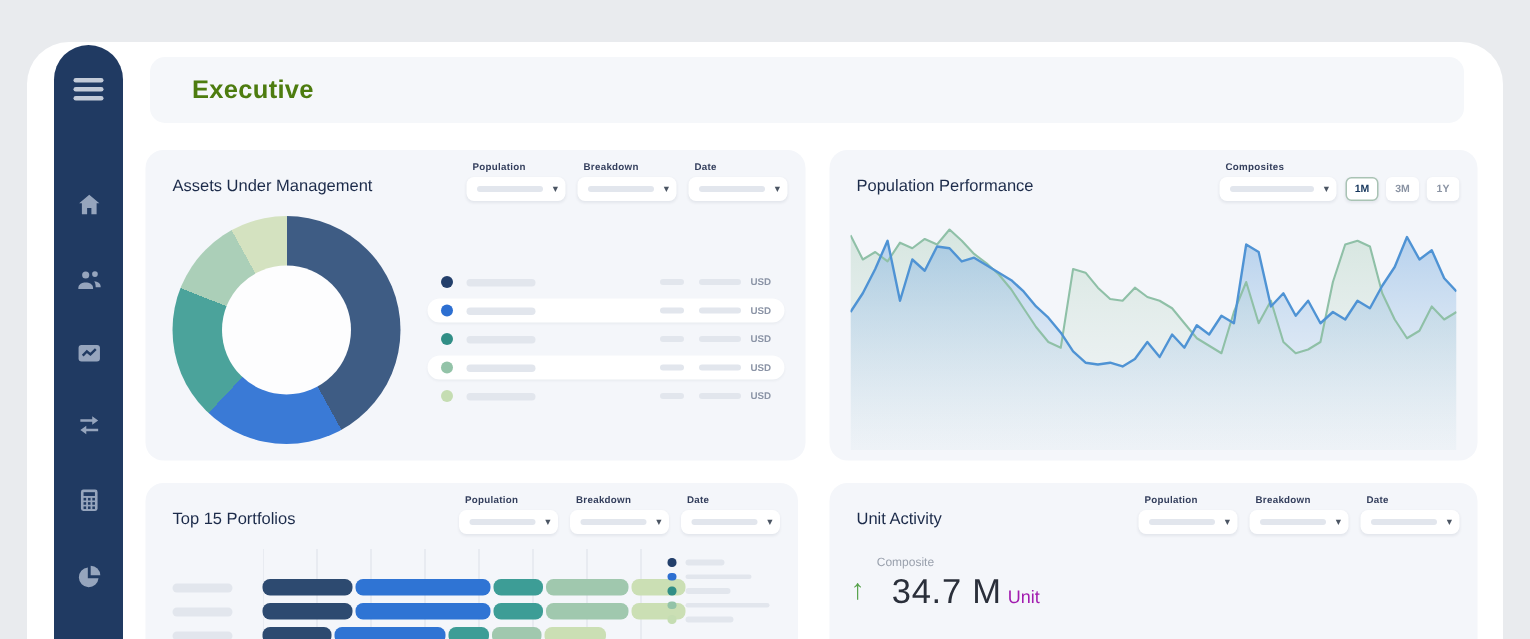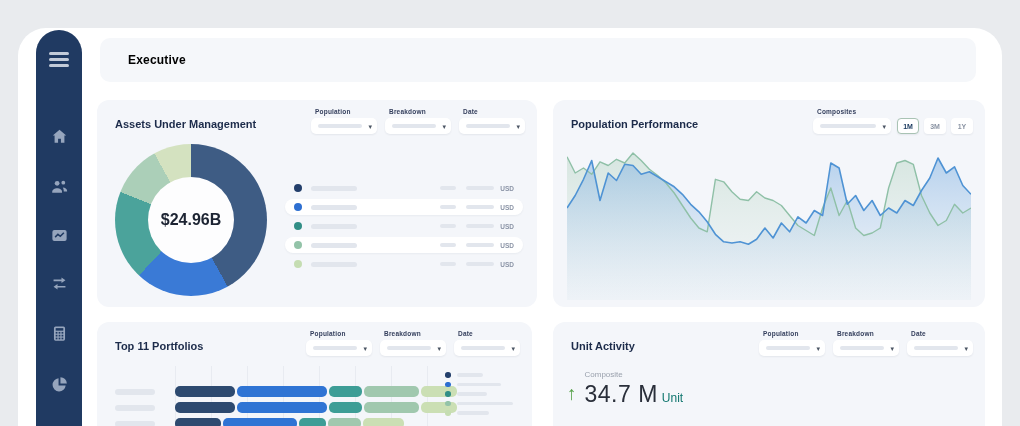--- a/index.html
+++ b/index.html
@@ -13,29 +13,29 @@
   .sidebar { position:absolute; left:36px; top:30px; width:46px; height:400px;
              background:#203a62; border-radius:23px 23px 0 0; }
   .burger { position:absolute; left:13px; top:22px; width:20px; cursor:pointer; }
   .burger span { display:block; width:20px; height:2.5px; background:#c3cbd8; border-radius:2px; margin-bottom:3.5px; }
   .nav-ic { position:absolute; left:13px; width:20px; height:20px; display:flex; align-items:center; justify-content:center; }
   .nav-ic svg { width:19px; height:19px; fill:#96a5bd; }
 
   
   .header { position:absolute; left:100px; top:38px; width:876px; height:44px;
             background:#f5f7fa; border-radius:10px; display:flex; align-items:center; padding-left:28px; }
-  .header .title { font-size:12px; font-weight:bold; color:#000000; letter-spacing:.2px; }
+  .header .title { font-size:17px; font-weight:bold; color:#4d7c0f; letter-spacing:.2px; }
 
   
   .card { position:absolute; background:#f4f6fa; border-radius:12px; overflow:hidden; }
   .card-aum       { left:97px;  top:100px; width:440px; height:207px; }
   .card-composite { left:553px; top:100px; width:432px; height:207px; }
   .card-top       { left:97px;  top:322px; width:435px; height:190px; }
   .card-cash      { left:553px; top:322px; width:432px; height:190px; }
-  .card-title { position:absolute; left:18px; top:18px; font-size:11px; font-weight:bold; color:#1c2b4a;text-align:center; }
+  .card-title { position:absolute; left:18px; top:18px; font-size:11px; font-weight:normal; color:#1c2b4a;text-align:center; }
 
   
   .filters { position:absolute; right:12px; top:8px; display:flex; gap:8px; }
   .fgroup { width:66px; }
   .flabel { font-size:6.5px; font-weight:bold; color:#333e5c; margin:0 0 3px 4px; letter-spacing:.2px; }
   .fselect { height:16px; background:#fff; border-radius:5px; box-shadow:0 1px 2px rgba(20,30,60,.07);
              display:flex; align-items:center; padding:0 5px 0 7px; cursor:pointer; }
   .fselect .ph { height:4px; border-radius:2px; background:#e2e6ed; flex:1; margin-right:6px; }
   .fselect .caret { font-size:7px; color:#4b5563; line-height:1; }
 
@@ -79,22 +79,22 @@
   .bar-row .seg { height:11px; border-radius:5px; }
   .top-legend { position:absolute; left:348px; top:50px; }
   .tl-item { display:flex; align-items:center; height:6px; margin-bottom:3.5px; }
   .tl-item .dot { width:5.5px; height:5.5px; border-radius:50%; flex:none; }
   .tl-item .ph { height:3.5px; margin-left:6px; }
 
   
   .metric { position:absolute; left:14px; top:48px; display:flex; }
   .metric .arrow { font-size:19px; font-weight:bold; color:#57a24b; margin:14px 8px 0 0; line-height:1; }
   .metric .mlabel { font-size:8px; color:#9aa1ad; margin-bottom:2px; }
-  .metric .mvalue { font-size:23px; color:#2a2f3a; letter-spacing:.5px; }
-  .metric .munit { font-size:12px; color:#0f766e; margin-left:4px; }
+  .metric .mvalue { font-size:23px; color:#2a2f3a; letter-spacing:.5px;margin-left:10px; }
+  .metric .munit { font-size:12px; color:#a21caf; margin-left:4px; }
 </style>
 </head>
 <body>
 
 <div class="shell"></div>
 
 <div class="sidebar">
   <div class="burger">
       <span></span>
       <span></span>
@@ -180,21 +180,20 @@
       </div>
       <div class="fgroup">
         <div class="flabel">Date</div>
         <div class="fselect">
           <span class="ph"></span>
           <span class="caret">▾</span>
         </div>
       </div>
     </div>
   <div class="donut" style="background: conic-gradient(rgb(62, 92, 132) 0deg, rgb(62, 92, 132) 151.2deg, rgb(58, 122, 214) 151.2deg, rgb(58, 122, 214) 223.2deg, rgb(75, 163, 155) 223.2deg, rgb(75, 163, 155) 291.6deg, rgb(171, 207, 184) 291.6deg, rgb(171, 207, 184) 331.2deg, rgb(212, 226, 192) 331.2deg, rgb(212, 226, 192) 360deg);"></div>
-  <div class="donut-center">$24.96B</div>
   <div class="aum-legend">
       <div class="aum-row">
         <span class="dot" style="background:#233f6b"></span>
         <span class="ph lbl"></span>
         <span class="sp"></span>
         <span class="ph v1"></span>
         <span class="ph v2"></span>
         <span class="cur">USD</span>
       </div>
       <div class="aum-row alt">
@@ -262,21 +261,21 @@
       </defs>
       <polygon id="area-green" fill="url(#gfill)" points="0.0,16.8 8.2,33.0 16.5,28.0 24.7,34.3 33.0,21.8 41.2,25.5 49.5,19.3 57.7,23.0 66.0,13.0 74.2,20.5 82.4,29.3 90.7,35.5 98.9,43.0 107.2,53.0 115.4,65.5 123.7,78.0 131.9,88.0 140.2,91.8 148.4,39.3 156.7,41.8 164.9,51.8 173.1,59.3 181.4,60.5 189.6,51.8 197.9,58.0 206.1,60.5 214.4,65.5 222.6,75.5 230.9,85.5 239.1,90.5 247.3,95.5 255.6,68.0 263.8,48.0 272.1,75.5 280.3,60.5 288.6,88.0 296.8,95.5 305.1,93.0 313.3,88.0 321.6,48.0 329.8,23.0 338.0,20.5 346.3,24.3 354.5,55.5 362.8,73.0 371.0,85.5 379.3,80.5 387.5,64.3 395.8,73.0 404.0,68.0 404,160 0,160"></polygon>
       <polygon id="area-blue" fill="url(#bfill)" points="0.0,68.0 8.2,55.5 16.5,39.3 24.7,20.5 33.0,60.5 41.2,33.0 49.5,40.5 57.7,24.3 66.0,25.5 74.2,34.3 82.4,31.8 90.7,36.8 98.9,41.8 107.2,46.8 115.4,54.3 123.7,64.3 131.9,71.8 140.2,81.8 148.4,94.3 156.7,101.8 164.9,103.0 173.1,101.8 181.4,104.3 189.6,99.3 197.9,88.0 206.1,98.0 214.4,83.0 222.6,91.8 230.9,76.8 239.1,83.0 247.3,70.5 255.6,75.5 263.8,23.0 272.1,28.0 280.3,64.3 288.6,55.5 296.8,70.5 305.1,60.5 313.3,75.5 321.6,68.0 329.8,73.0 338.0,60.5 346.3,65.5 354.5,50.5 362.8,38.0 371.0,18.0 379.3,33.0 387.5,26.8 395.8,45.5 404.0,54.3 404,160 0,160"></polygon>
       <polyline id="line-green" fill="none" stroke-width="1.4" stroke-linejoin="round" points="0.0,16.8 8.2,33.0 16.5,28.0 24.7,34.3 33.0,21.8 41.2,25.5 49.5,19.3 57.7,23.0 66.0,13.0 74.2,20.5 82.4,29.3 90.7,35.5 98.9,43.0 107.2,53.0 115.4,65.5 123.7,78.0 131.9,88.0 140.2,91.8 148.4,39.3 156.7,41.8 164.9,51.8 173.1,59.3 181.4,60.5 189.6,51.8 197.9,58.0 206.1,60.5 214.4,65.5 222.6,75.5 230.9,85.5 239.1,90.5 247.3,95.5 255.6,68.0 263.8,48.0 272.1,75.5 280.3,60.5 288.6,88.0 296.8,95.5 305.1,93.0 313.3,88.0 321.6,48.0 329.8,23.0 338.0,20.5 346.3,24.3 354.5,55.5 362.8,73.0 371.0,85.5 379.3,80.5 387.5,64.3 395.8,73.0 404.0,68.0" stroke="#8fc0a7"></polyline>
       <polyline id="line-blue" fill="none" stroke-width="1.6" stroke-linejoin="round" points="0.0,68.0 8.2,55.5 16.5,39.3 24.7,20.5 33.0,60.5 41.2,33.0 49.5,40.5 57.7,24.3 66.0,25.5 74.2,34.3 82.4,31.8 90.7,36.8 98.9,41.8 107.2,46.8 115.4,54.3 123.7,64.3 131.9,71.8 140.2,81.8 148.4,94.3 156.7,101.8 164.9,103.0 173.1,101.8 181.4,104.3 189.6,99.3 197.9,88.0 206.1,98.0 214.4,83.0 222.6,91.8 230.9,76.8 239.1,83.0 247.3,70.5 255.6,75.5 263.8,23.0 272.1,28.0 280.3,64.3 288.6,55.5 296.8,70.5 305.1,60.5 313.3,75.5 321.6,68.0 329.8,73.0 338.0,60.5 346.3,65.5 354.5,50.5 362.8,38.0 371.0,18.0 379.3,33.0 387.5,26.8 395.8,45.5 404.0,54.3" stroke="#4f93d4"></polyline>
     </svg>
   </div>
 </div>
 
 <div class="card card-top">
-  <div class="card-title">Top 11 Portfolios</div>
+  <div class="card-title">Top 15 Portfolios</div>
   <div class="filters">
       <div class="fgroup">
         <div class="flabel">Population</div>
         <div class="fselect">
           <span class="ph"></span>
           <span class="caret">▾</span>
         </div>
       </div>
       <div class="fgroup">
         <div class="flabel">Breakdown</div>

